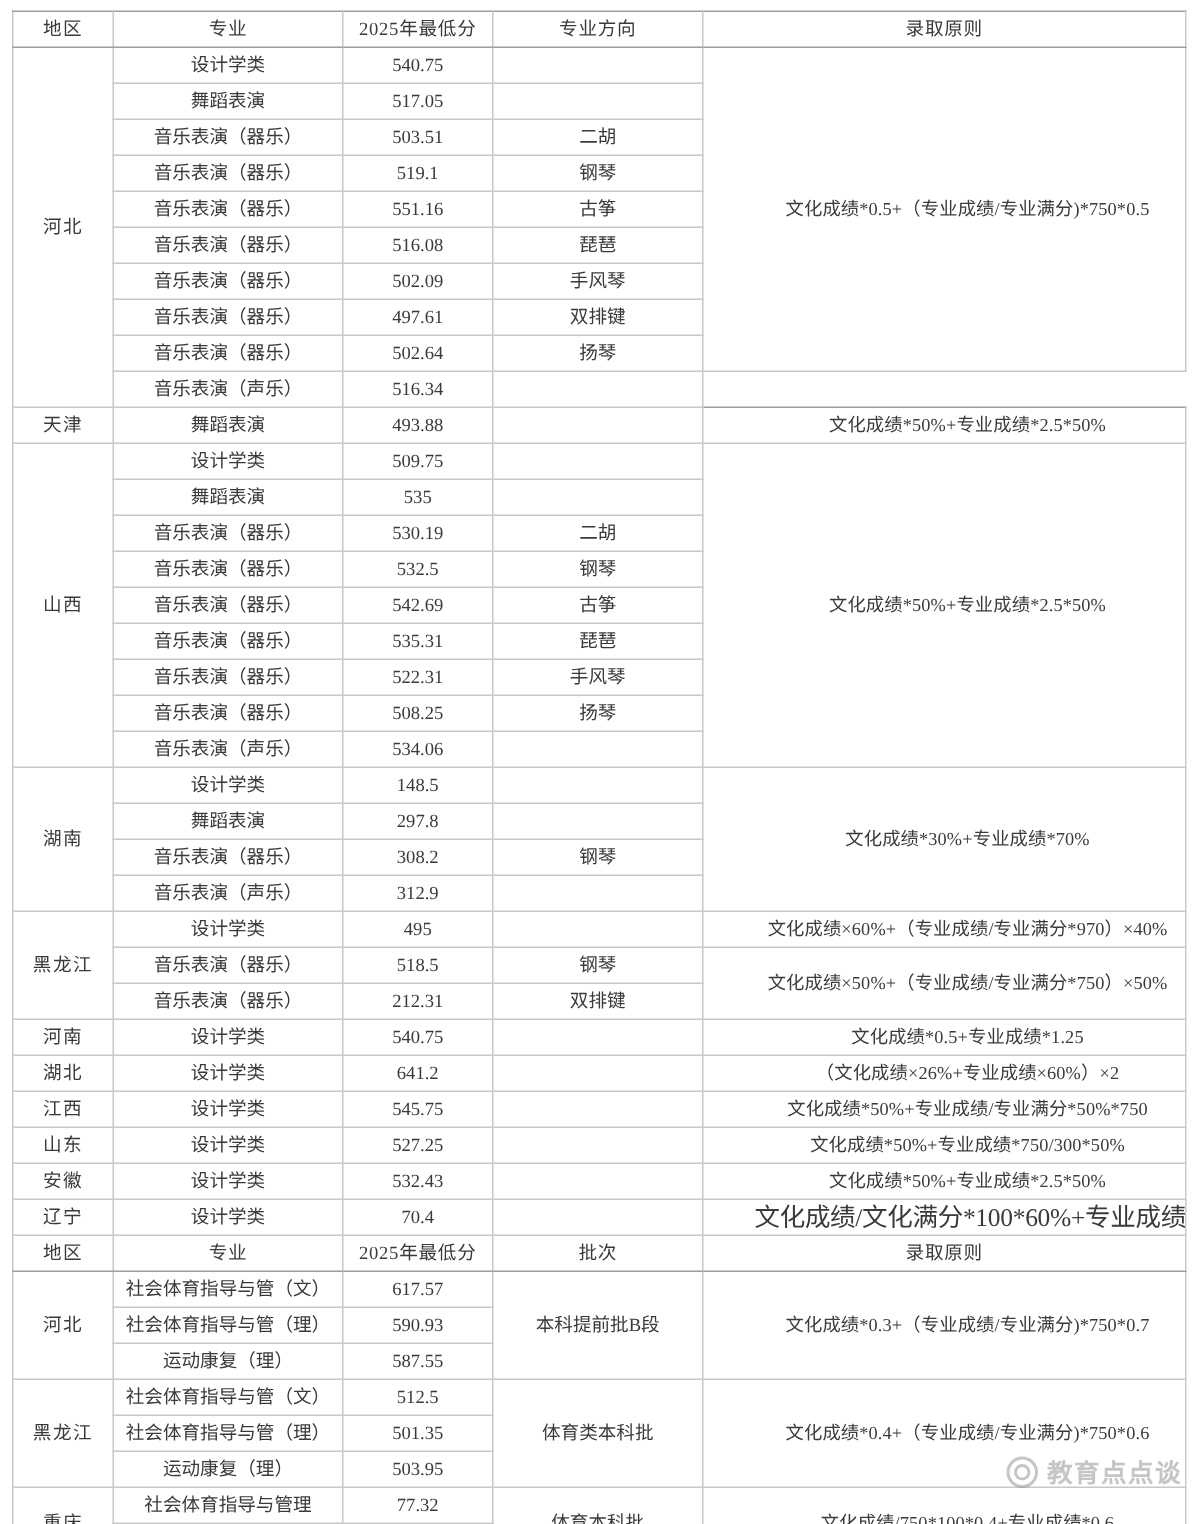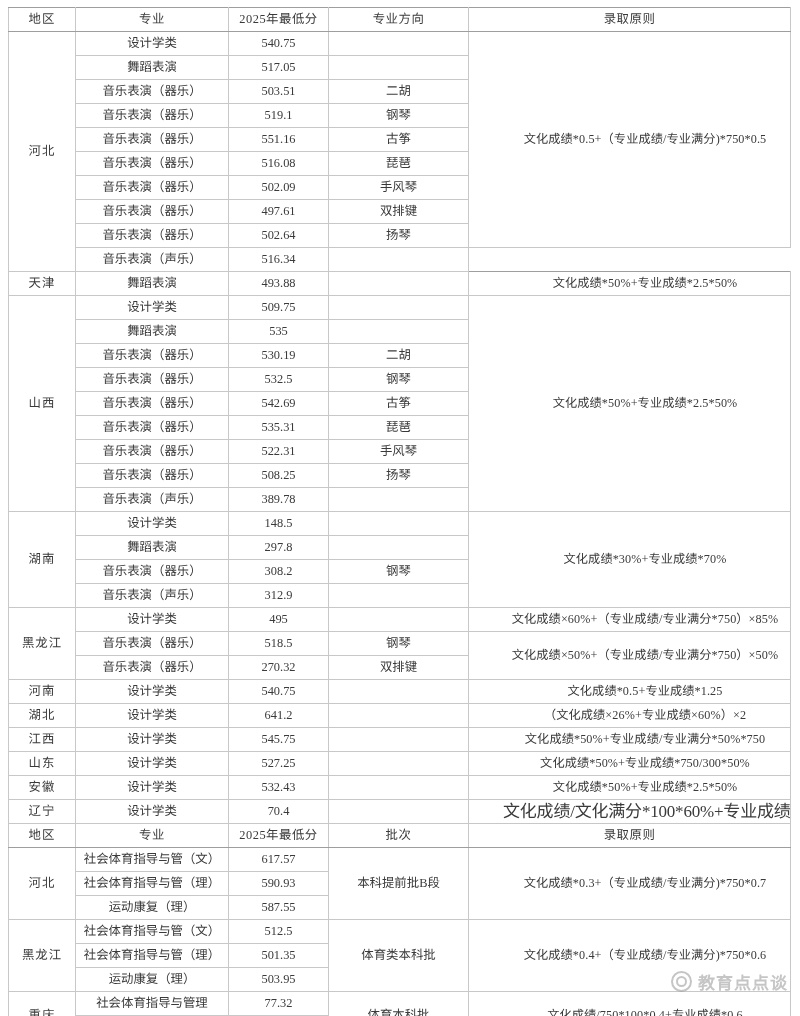--- a/index.html
+++ b/index.html
@@ -218,21 +218,21 @@
         <td>522.31</td>
         <td>手风琴</td>
       </tr>
       <tr>
         <td>音乐表演（器乐）</td>
         <td>508.25</td>
         <td>扬琴</td>
       </tr>
       <tr>
         <td>音乐表演（声乐）</td>
-        <td>389.78</td>
+        <td>534.06</td>
         <td class="blank"></td>
       </tr>
       <tr class="section-start">
         <td class="region" rowspan="4">湖南</td>
         <td>设计学类</td>
         <td>148.5</td>
         <td class="blank"></td>
         <td class="rule" rowspan="4">文化成绩*30%+专业成绩*70%</td>
       </tr>
       <tr>
@@ -248,31 +248,31 @@
       <tr>
         <td>音乐表演（声乐）</td>
         <td>312.9</td>
         <td class="blank"></td>
       </tr>
       <tr class="section-start">
         <td class="region" rowspan="3">黑龙江</td>
         <td>设计学类</td>
         <td>495</td>
         <td class="blank"></td>
-        <td class="rule">文化成绩×60%+（专业成绩/专业满分*750）×85%</td>
+        <td class="rule">文化成绩×60%+（专业成绩/专业满分*970）×40%</td>
       </tr>
       <tr>
         <td>音乐表演（器乐）</td>
         <td>518.5</td>
         <td>钢琴</td>
         <td class="rule" rowspan="2">文化成绩×50%+（专业成绩/专业满分*750）×50%</td>
       </tr>
       <tr>
         <td>音乐表演（器乐）</td>
-        <td>270.32</td>
+        <td>212.31</td>
         <td>双排键</td>
       </tr>
       <tr class="section-start">
         <td class="region">河南</td>
         <td>设计学类</td>
         <td>540.75</td>
         <td class="blank"></td>
         <td class="rule">文化成绩*0.5+专业成绩*1.25</td>
       </tr>
       <tr class="section-start">

